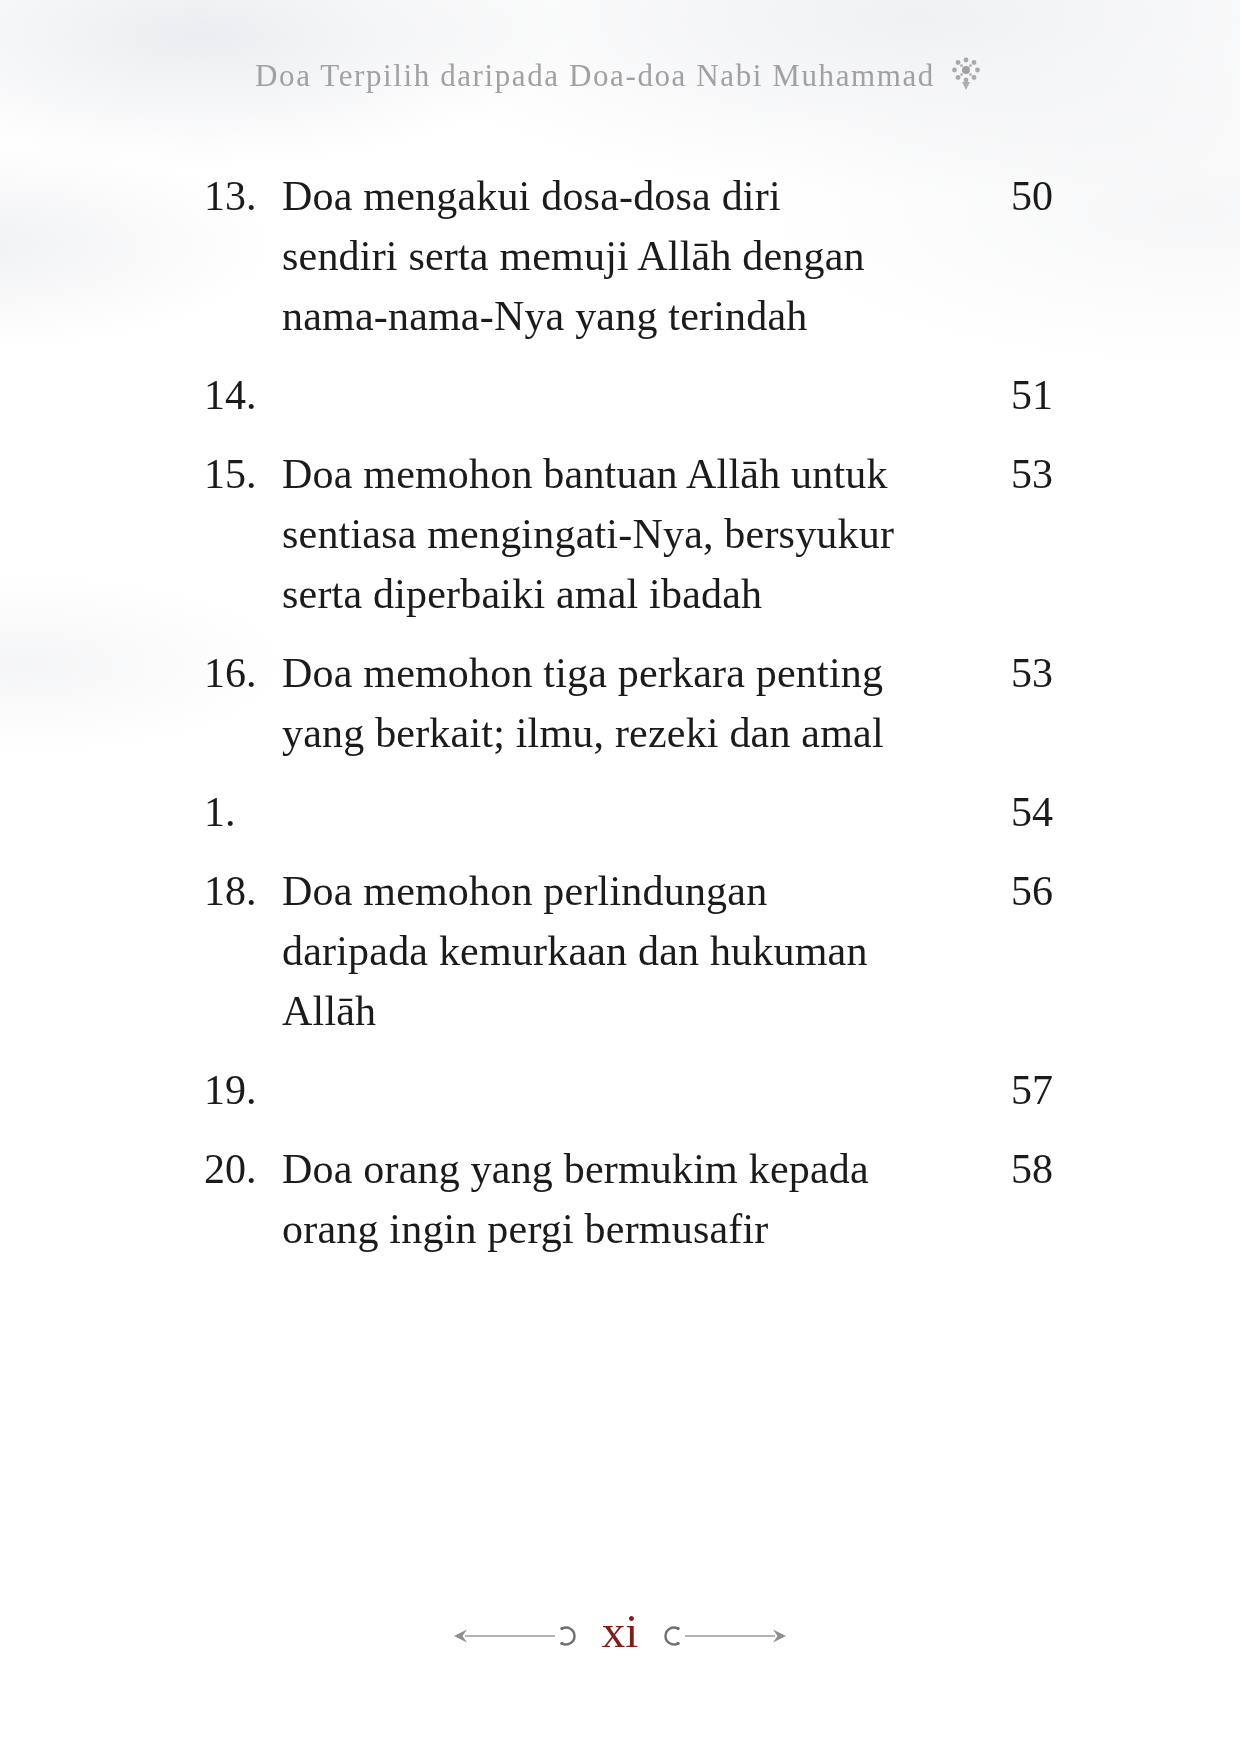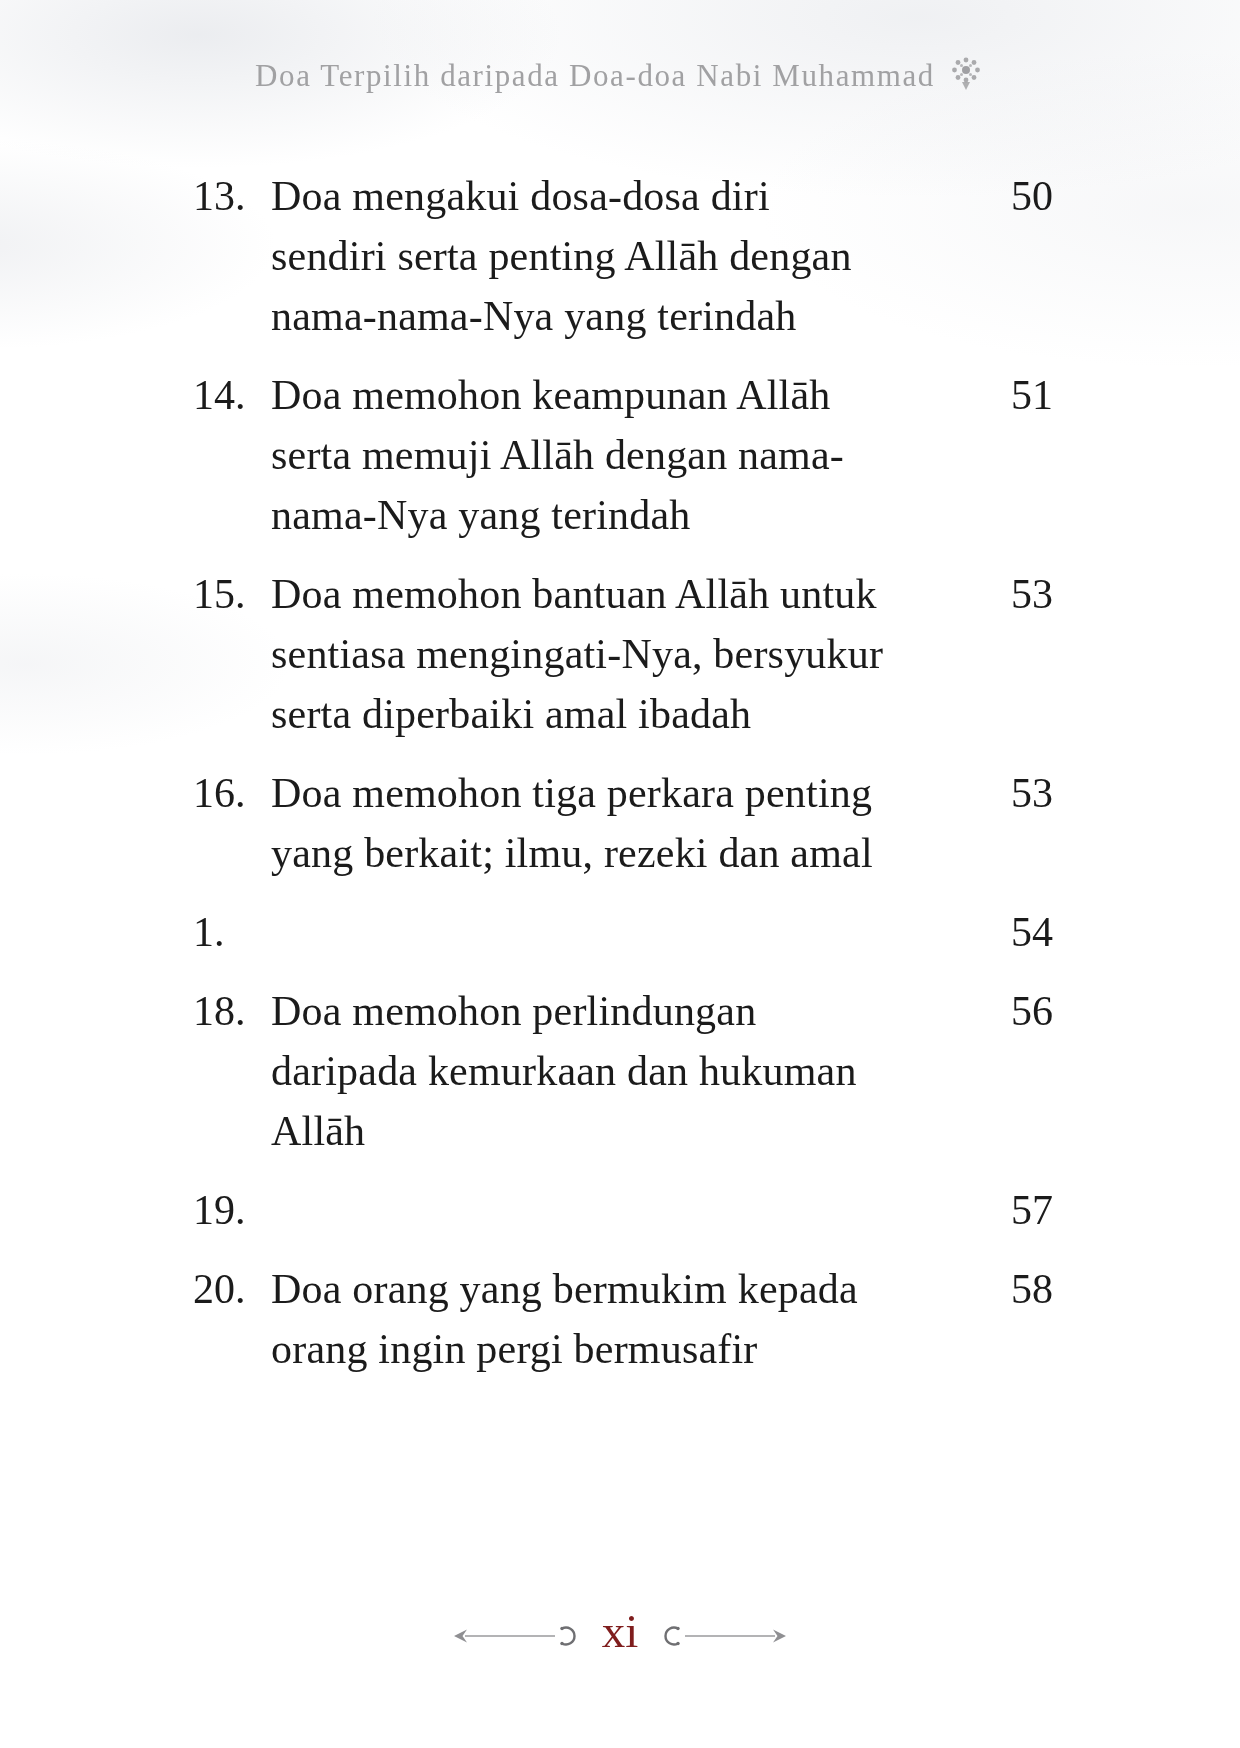--- a/index.html
+++ b/index.html
@@ -34,21 +34,21 @@
   }
   .saw{width:38px;height:40px;flex:none;margin-top:-4px;}
   .toc{
     position:absolute;top:166px;left:193px;width:860px;
   }
   .entry{
     display:flex;align-items:flex-start;
     font-size:42px;line-height:60px;
     margin-bottom:19px;
   }
-  .num{width:78px;flex:none;}
+  .num{width:78px;flex:none;margin-left:11px;}
   .title{
     width:712px;flex:none;
     white-space:pre-line;
     letter-spacing:0.2px;
   }
   .pg{flex:1;text-align:right;}
   .footer{
     position:absolute;top:1608px;left:0;width:1240px;
     display:flex;justify-content:center;align-items:center;gap:16px;
   }
@@ -84,29 +84,26 @@
         <circle cx="14.5" cy="20.5" r="1.5" opacity="0.65"></circle>
         <path d="M15 28 L23 28 L19 36 Z" opacity="0.75"></path>
       </g>
     </svg>
   </div>
 
   <div class="toc">
     <div class="entry">
       <span class="num">13.</span>
       <span class="title">Doa mengakui dosa-dosa diri
-sendiri serta penting Allāh dengan
+sendiri serta memuji Allāh dengan
 nama-nama-Nya yang terindah</span>
       <span class="pg">50</span>
     </div>
     <div class="entry">
       <span class="num">14.</span>
-      <span class="title">Doa memohon keampunan Allāh
-serta memuji Allāh dengan nama-
-nama-Nya yang terindah</span>
       <span class="pg">51</span>
     </div>
     <div class="entry">
       <span class="num">15.</span>
       <span class="title">Doa memohon bantuan Allāh untuk
 sentiasa mengingati-Nya, bersyukur
 serta diperbaiki amal ibadah</span>
       <span class="pg">53</span>
     </div>
     <div class="entry">

